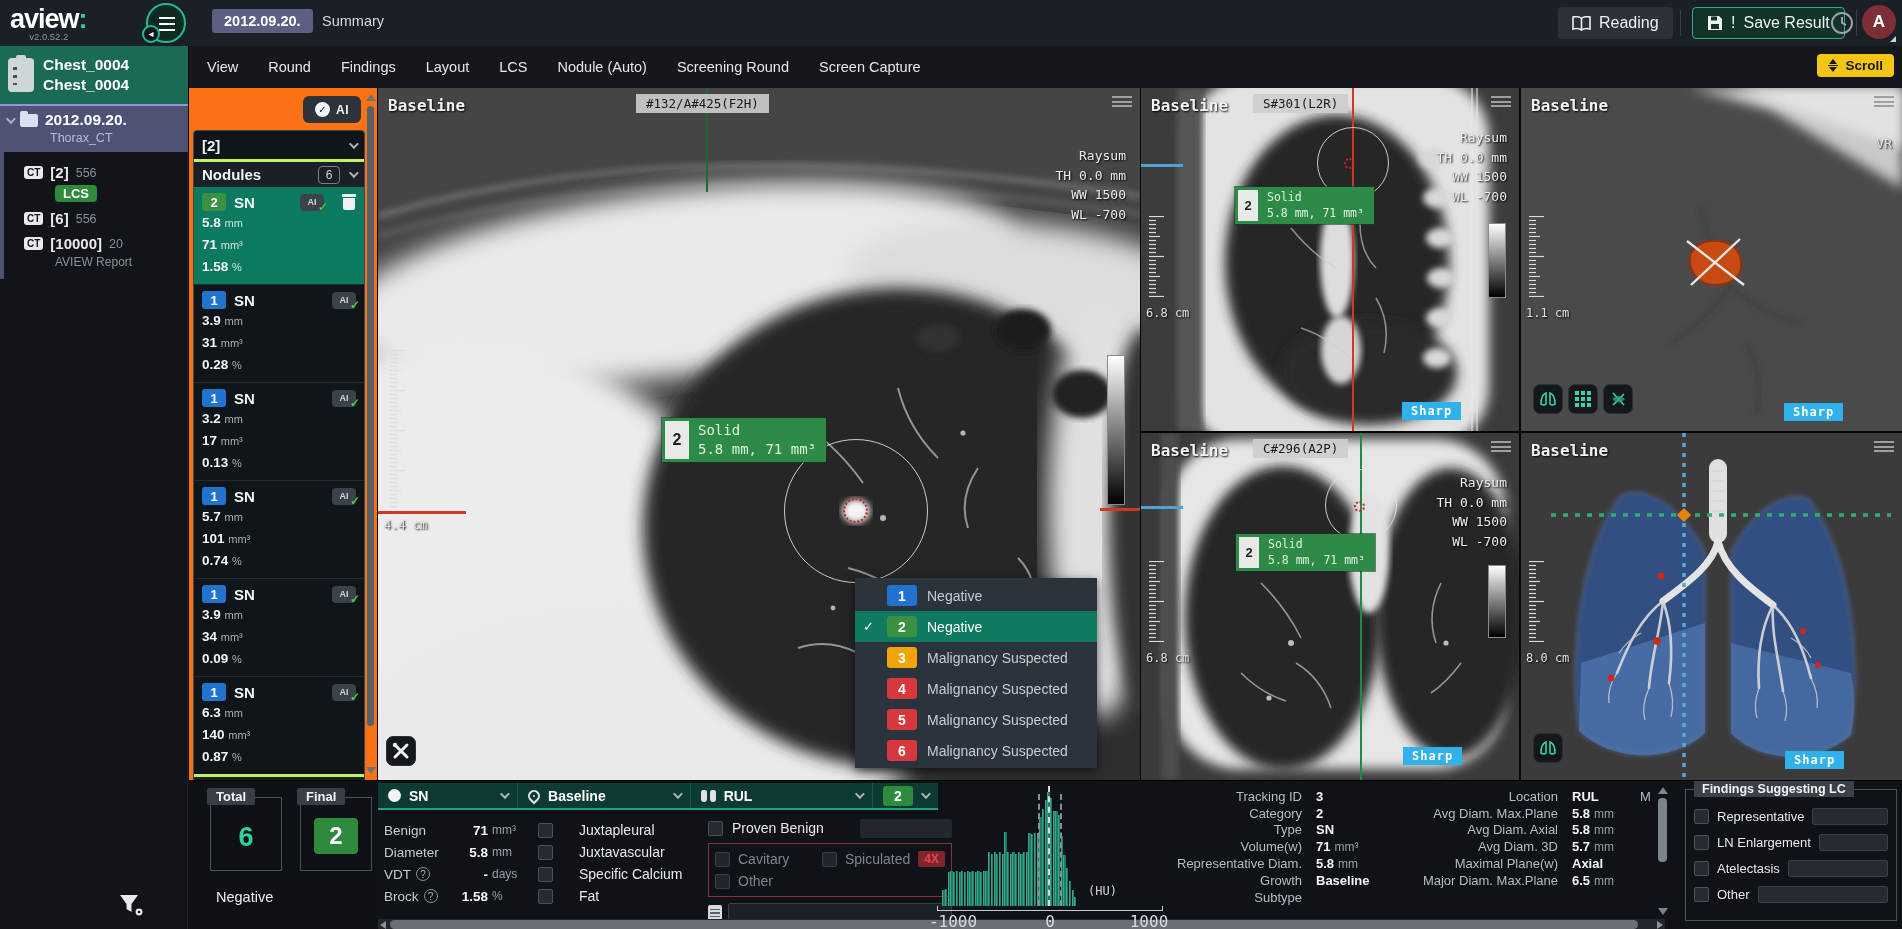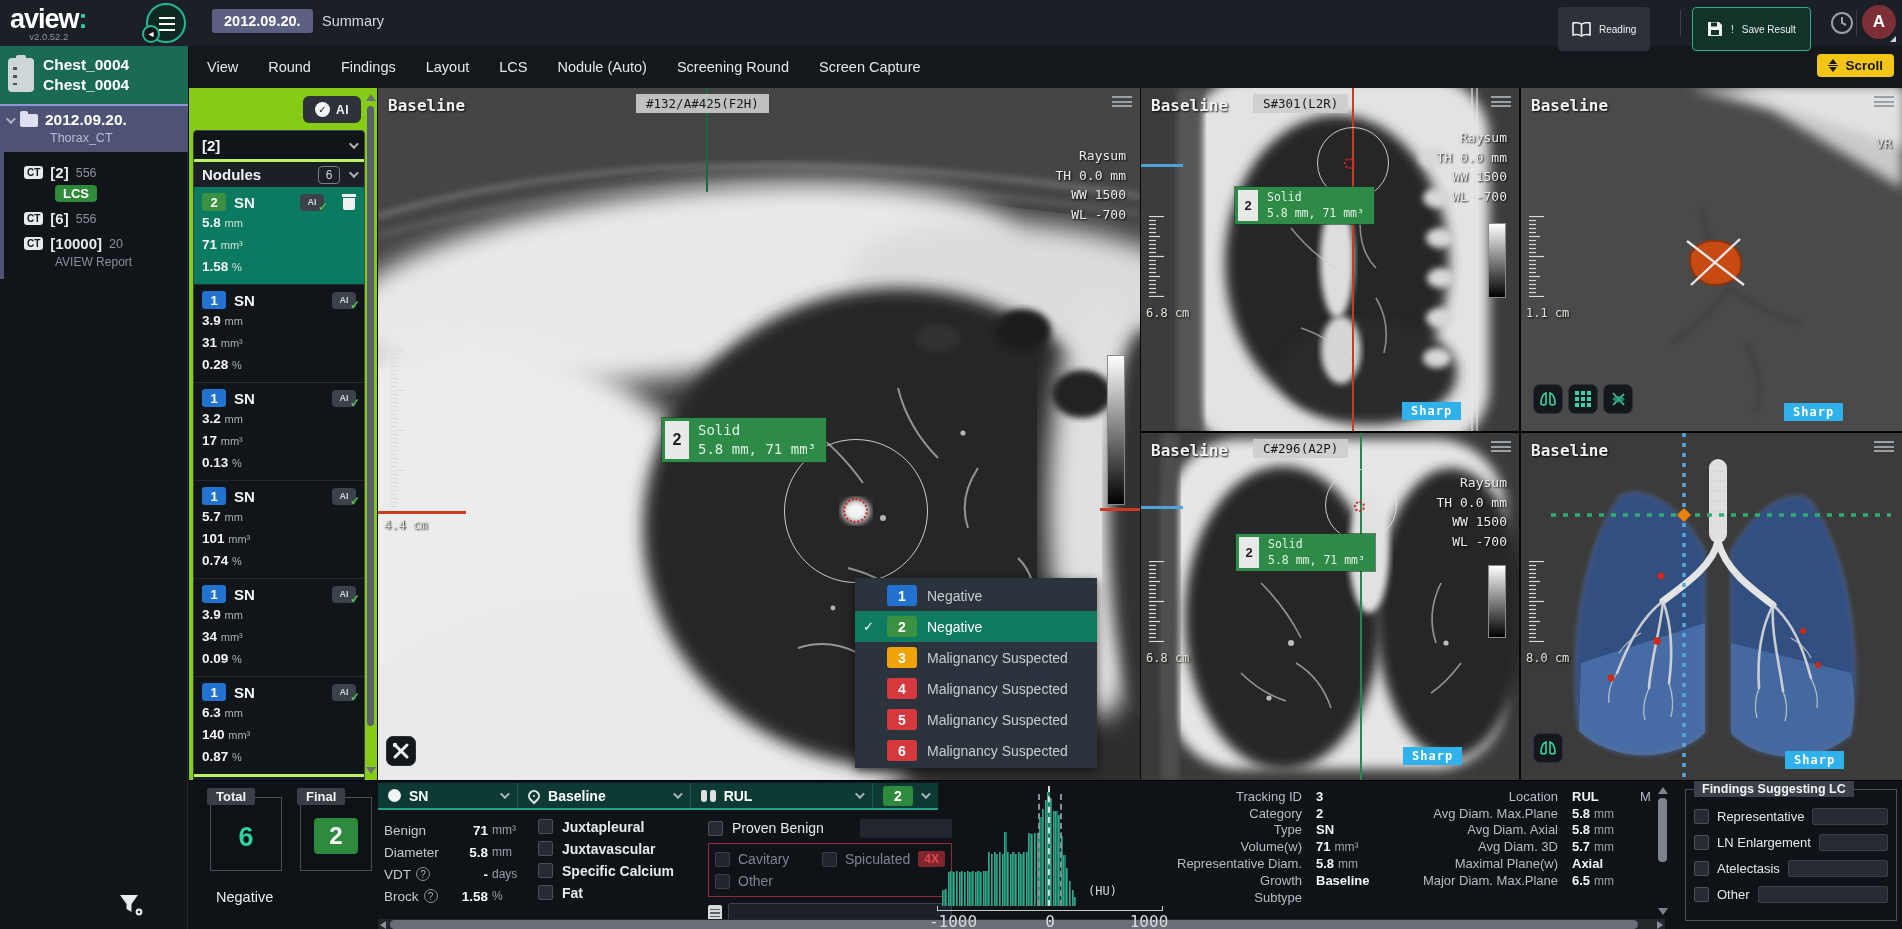--- a/index.html
+++ b/index.html
@@ -18,21 +18,21 @@
   #logo-cta .lines { position:absolute; left:11px; top:12px; width:16px; height:14px;
       background:repeating-linear-gradient(to bottom,#fff 0 2px,transparent 2px 6px); }
   #logo-cta .back { position:absolute; left:-6px; bottom:-2px; width:18px; height:18px; border-radius:50%; background:#11161b; border:2px solid #25b894; color:#fff; font-size:10px; line-height:14px; text-align:center; }
   #date-chip { position:absolute; left:212px; top:9px; background:#5b5f82; border-radius:3px; padding:4px 12px; font-size:14.5px; font-weight:bold; color:#fff; }
   #summary-tab { position:absolute; left:322px; top:13px; font-size:14.5px; color:#d6d9dc; }
   #active-tab { position:absolute; left:498px; top:2px; width:186px; height:44px; background:#14181d; border:1.5px solid #9197e4; border-bottom:none; border-radius:9px 9px 0 0; display:flex; align-items:center; padding:0 14px 0 26px; gap:8px; }
   #active-tab .lbl { font-size:14.5px; color:#f2f4f5; }
   .ring-icon { width:13px; height:13px; border-radius:50%; border:2px solid #3aa85c; display:inline-block; }
   #tab-close { margin-left:auto; color:#c7cbd0; font-size:13px; cursor:default; }
   #tab-close::before { content:"\2715"; }
-  .tb-btn { position:absolute; top:7px; height:44px; border-radius:4px; display:flex; align-items:center; gap:8px; padding:0 14px; font-size:10px; color:#eef0f2; }
+  .tb-btn { position:absolute; top:7px; height:32px; border-radius:4px; display:flex; align-items:center; gap:8px; padding:0 14px; font-size:16px; color:#eef0f2; }
   #reading-btn { left:1558px; background:#2d3138; }
   #save-btn { left:1692px; background:#11332a; border:1.5px solid #2faa8a; }
   .tb-div { position:absolute; top:10px; width:1px; height:26px; background:#3a3f45; }
   #clock-btn { position:absolute; left:1830px; top:11px; width:24px; height:24px; }
   #avatar { position:absolute; left:1862px; top:5px; width:34px; height:34px; border-radius:50%; background:#7d2f36; color:#fff; font-weight:bold; font-size:17px; display:flex; align-items:center; justify-content:center; }
   #avatar-caret { position:absolute; left:1890px; top:36px; width:0; height:0; border-left:6px solid transparent; border-bottom:6px solid #cfd3d7; }
 
   
   #sidebar { position:absolute; left:0; top:46px; width:188px; height:883px; background:#11151a; border-right:1px solid #23272d; }
   #patient-card { position:absolute; left:0; top:0; width:188px; height:58px; background:#1b6a55; display:flex; align-items:center; gap:9px; padding:0 8px; }
@@ -61,21 +61,21 @@
   #menubar { position:absolute; left:189px; top:46px; width:1713px; height:42px; background:#14181d; display:flex; align-items:center; gap:30px; padding-left:18px; }
   .menu-item { font-size:14.5px; color:#e4e6e8; cursor:default; }
   #scroll-btn { position:absolute; right:8px; top:8px; background:#f3c517; color:#17181a; font-weight:bold; font-size:13.5px; border-radius:4px; padding:4px 11px; display:flex; align-items:center; gap:7px; }
   .updown { display:inline-flex; flex-direction:column; gap:1px; align-items:center; }
   .updown i { width:0; height:0; border-left:4px solid transparent; border-right:4px solid transparent; display:block; }
   .updown i.u { border-bottom:5px solid #17181a; }
   .updown i.d { border-top:5px solid #17181a; }
   .updown .bar { width:10px; height:1.5px; background:#17181a; }
 
   
-  #nodule-panel { position:absolute; left:189px; top:88px; width:189px; height:692px; background:#84cc16; border-right:1px solid #000; }
+  #nodule-panel { position:absolute; left:189px; top:88px; width:189px; height:692px; background:#f97316; border-right:1px solid #000; }
   #ai-btn { position:absolute; right:16px; top:8px; background:#2e333a; border-radius:6px; height:27px; display:flex; align-items:center; gap:6px; padding:0 12px; }
   #ai-btn .ck { width:15px; height:15px; border-radius:50%; background:#f2f4f5; color:#15181c; font-size:10px; line-height:15px; text-align:center; }
   #ai-btn .ck::before { content:"\2713"; }
   #ai-btn .t { color:#f2f4f5; font-size:12px; font-weight:bold; letter-spacing:.5px; }
   #nodule-box { position:absolute; left:4px; top:42px; width:172px; border:1px solid #3f454d; border-radius:4px; background:#10151a; }
   .sec-head { display:flex; align-items:center; height:28px; padding:0 8px; }
   .sec-head .t { font-size:15px; font-weight:bold; color:#f0f2f3; }
   .sec-head.shade { background:#1a2026; border-top:3px solid #bef264; }
   .cnt-badge { margin-left:auto; min-width:22px; height:18px; border:1px solid #7a8086; border-radius:4px; color:#d0d4d8; font-size:12px; display:flex; align-items:center; justify-content:center; padding:0 3px; }
   .chev { width:7px; height:7px; border-right:2px solid #aeb4ba; border-bottom:2px solid #aeb4ba; transform:rotate(45deg) translateY(-2px); display:inline-block; margin-left:9px; }
@@ -165,21 +165,21 @@
   #metrics { position:absolute; left:196px; top:38px; width:144px; }
   .met-row { display:flex; align-items:center; height:22px; }
   .met-row .l { flex:1; color:#c6cbd0; font-size:13.5px; display:flex; align-items:center; gap:5px; }
   .met-row .v { width:44px; text-align:right; font-weight:bold; color:#f4f6f7; font-size:13.5px; }
   .met-row .u { width:40px; padding-left:4px; color:#9aa0a6; font-size:12px; }
   .help { width:14px; height:14px; border-radius:50%; border:1px solid #8a9097; color:#aab0b6; font-size:10px; display:inline-flex; align-items:center; justify-content:center; }
   .help::before { content:"?"; }
   .cb { width:15px; height:15px; background:#262b31; border:1px solid #4a5157; border-radius:2px; flex:none; }
   .cb.dis { background:#22262c; border-color:#3a4047; }
   #attrs { position:absolute; left:350px; top:38px; width:160px; }
-  .attr-row { display:flex; align-items:flex-start; gap:9px; height:22px; font-size:14px; color:#e6e9ea;font-weight:bold; }
+  .attr-row { display:flex; align-items:center; gap:26px; height:22px; font-size:14px; color:#e6e9ea; }
   #flags-col { position:absolute; left:520px; top:36px; width:244px; }
   #pb-row { display:flex; align-items:center; gap:9px; height:22px; font-size:14px; color:#e6e9ea; }
   #pb-input { margin-left:auto; width:92px; height:19px; background:#22272e; border-radius:2px; }
   #flag-box { margin-top:4px; border:1px solid #8a3038; padding:4px 6px; }
   .flag-row { display:flex; align-items:center; gap:8px; height:22px; font-size:14px; color:#7e858c; }
   .flag-row .sp { width:18px; }
   #flag-4x { margin-left:auto; background:#7e262b; color:#e2474f; font-weight:bold; font-size:12px; padding:1px 6px; border-radius:2px; }
   #note-row { display:flex; align-items:center; gap:6px; margin-top:6px; }
   .doc-icon { width:14px; height:16px; background:#d8dbde; border-radius:2px; position:relative; flex:none; }
   .doc-icon::after { content:""; position:absolute; left:2px; top:4px; width:10px; height:8px; background:repeating-linear-gradient(to bottom,#5a6066 0 1.5px,transparent 1.5px 3.5px); }

